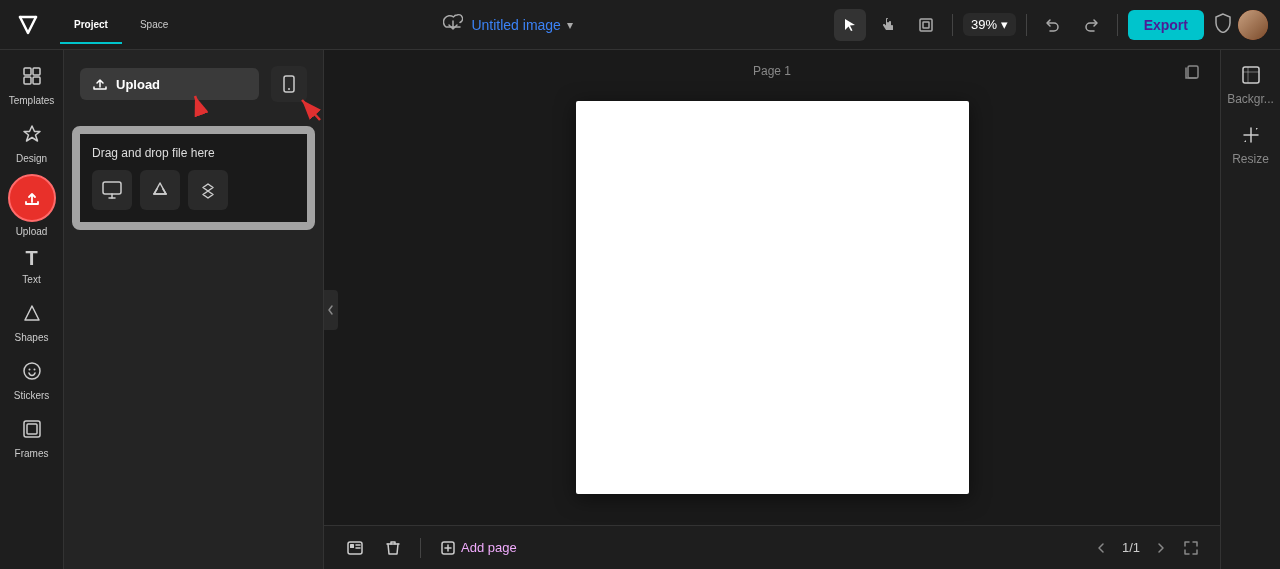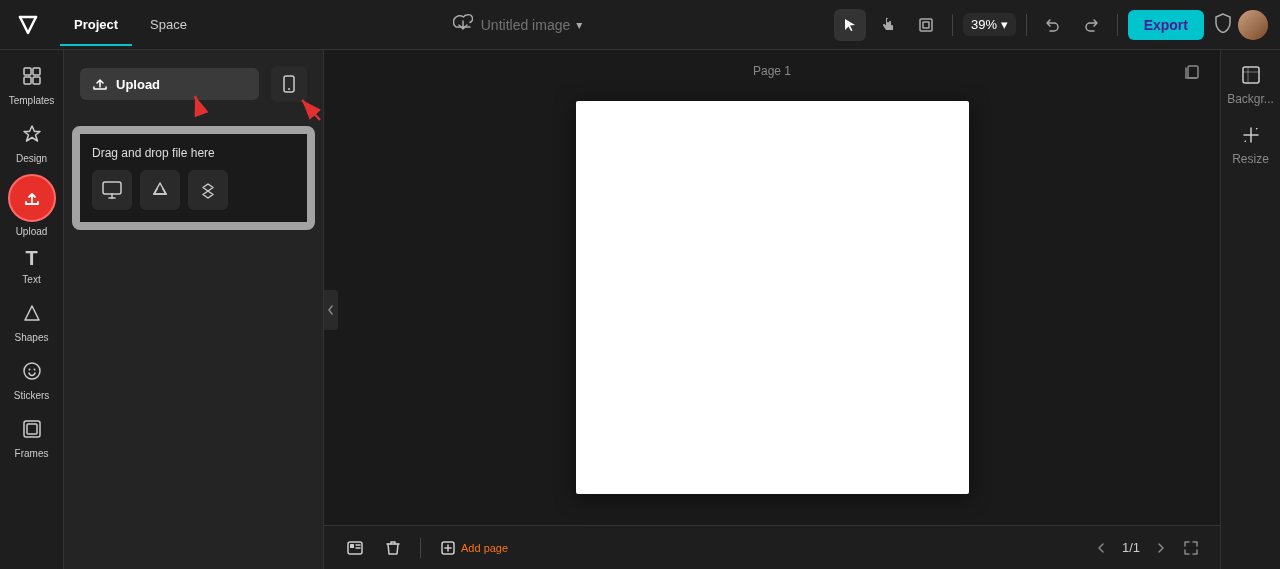--- a/index.html
+++ b/index.html
@@ -39,21 +39,21 @@
       color: #fff;
       font-size: 20px;
     }
     .topbar-tabs {
       display: flex;
       gap: 4px;
       margin-left: 8px;
     }
     .tab {
       padding: 6px 14px;
-      font-size: 13px;
+      font-size: 10px;
       cursor: pointer;
       border-radius: 4px;
       color: #ccc;
       position: relative;
     }
     .tab.active {
       color: #fff;
       font-weight: 600;
     }
     .tab.active::after {
@@ -75,21 +75,21 @@
       font-size: 18px;
     }
     .title-area {
       display: flex;
       align-items: center;
       gap: 6px;
       cursor: pointer;
     }
     .title-text {
       font-size: 14px;
-      color: #737373;
+      color: #3b82f6;
     }
     .chevron-down {
       color: #aaa;
       font-size: 12px;
     }
     .topbar-tools {
       display: flex;
       align-items: center;
       gap: 6px;
     }
@@ -376,22 +376,22 @@
       justify-content: center;
       border-radius: 4px;
       cursor: pointer;
       color: #ccc;
       font-size: 14px;
     }
     .add-page-btn {
       display: flex;
       align-items: center;
       gap: 6px;
-      font-size: 11px;
-      color: #f97316;
+      font-size: 13px;
+      color: #f0abfc;
       cursor: pointer;
       padding: 4px 8px;
       border-radius: 4px;
     }
     .canvas-bottom-right {
       display: flex;
       align-items: center;
       gap: 4px;
       text-align: right;
     }

